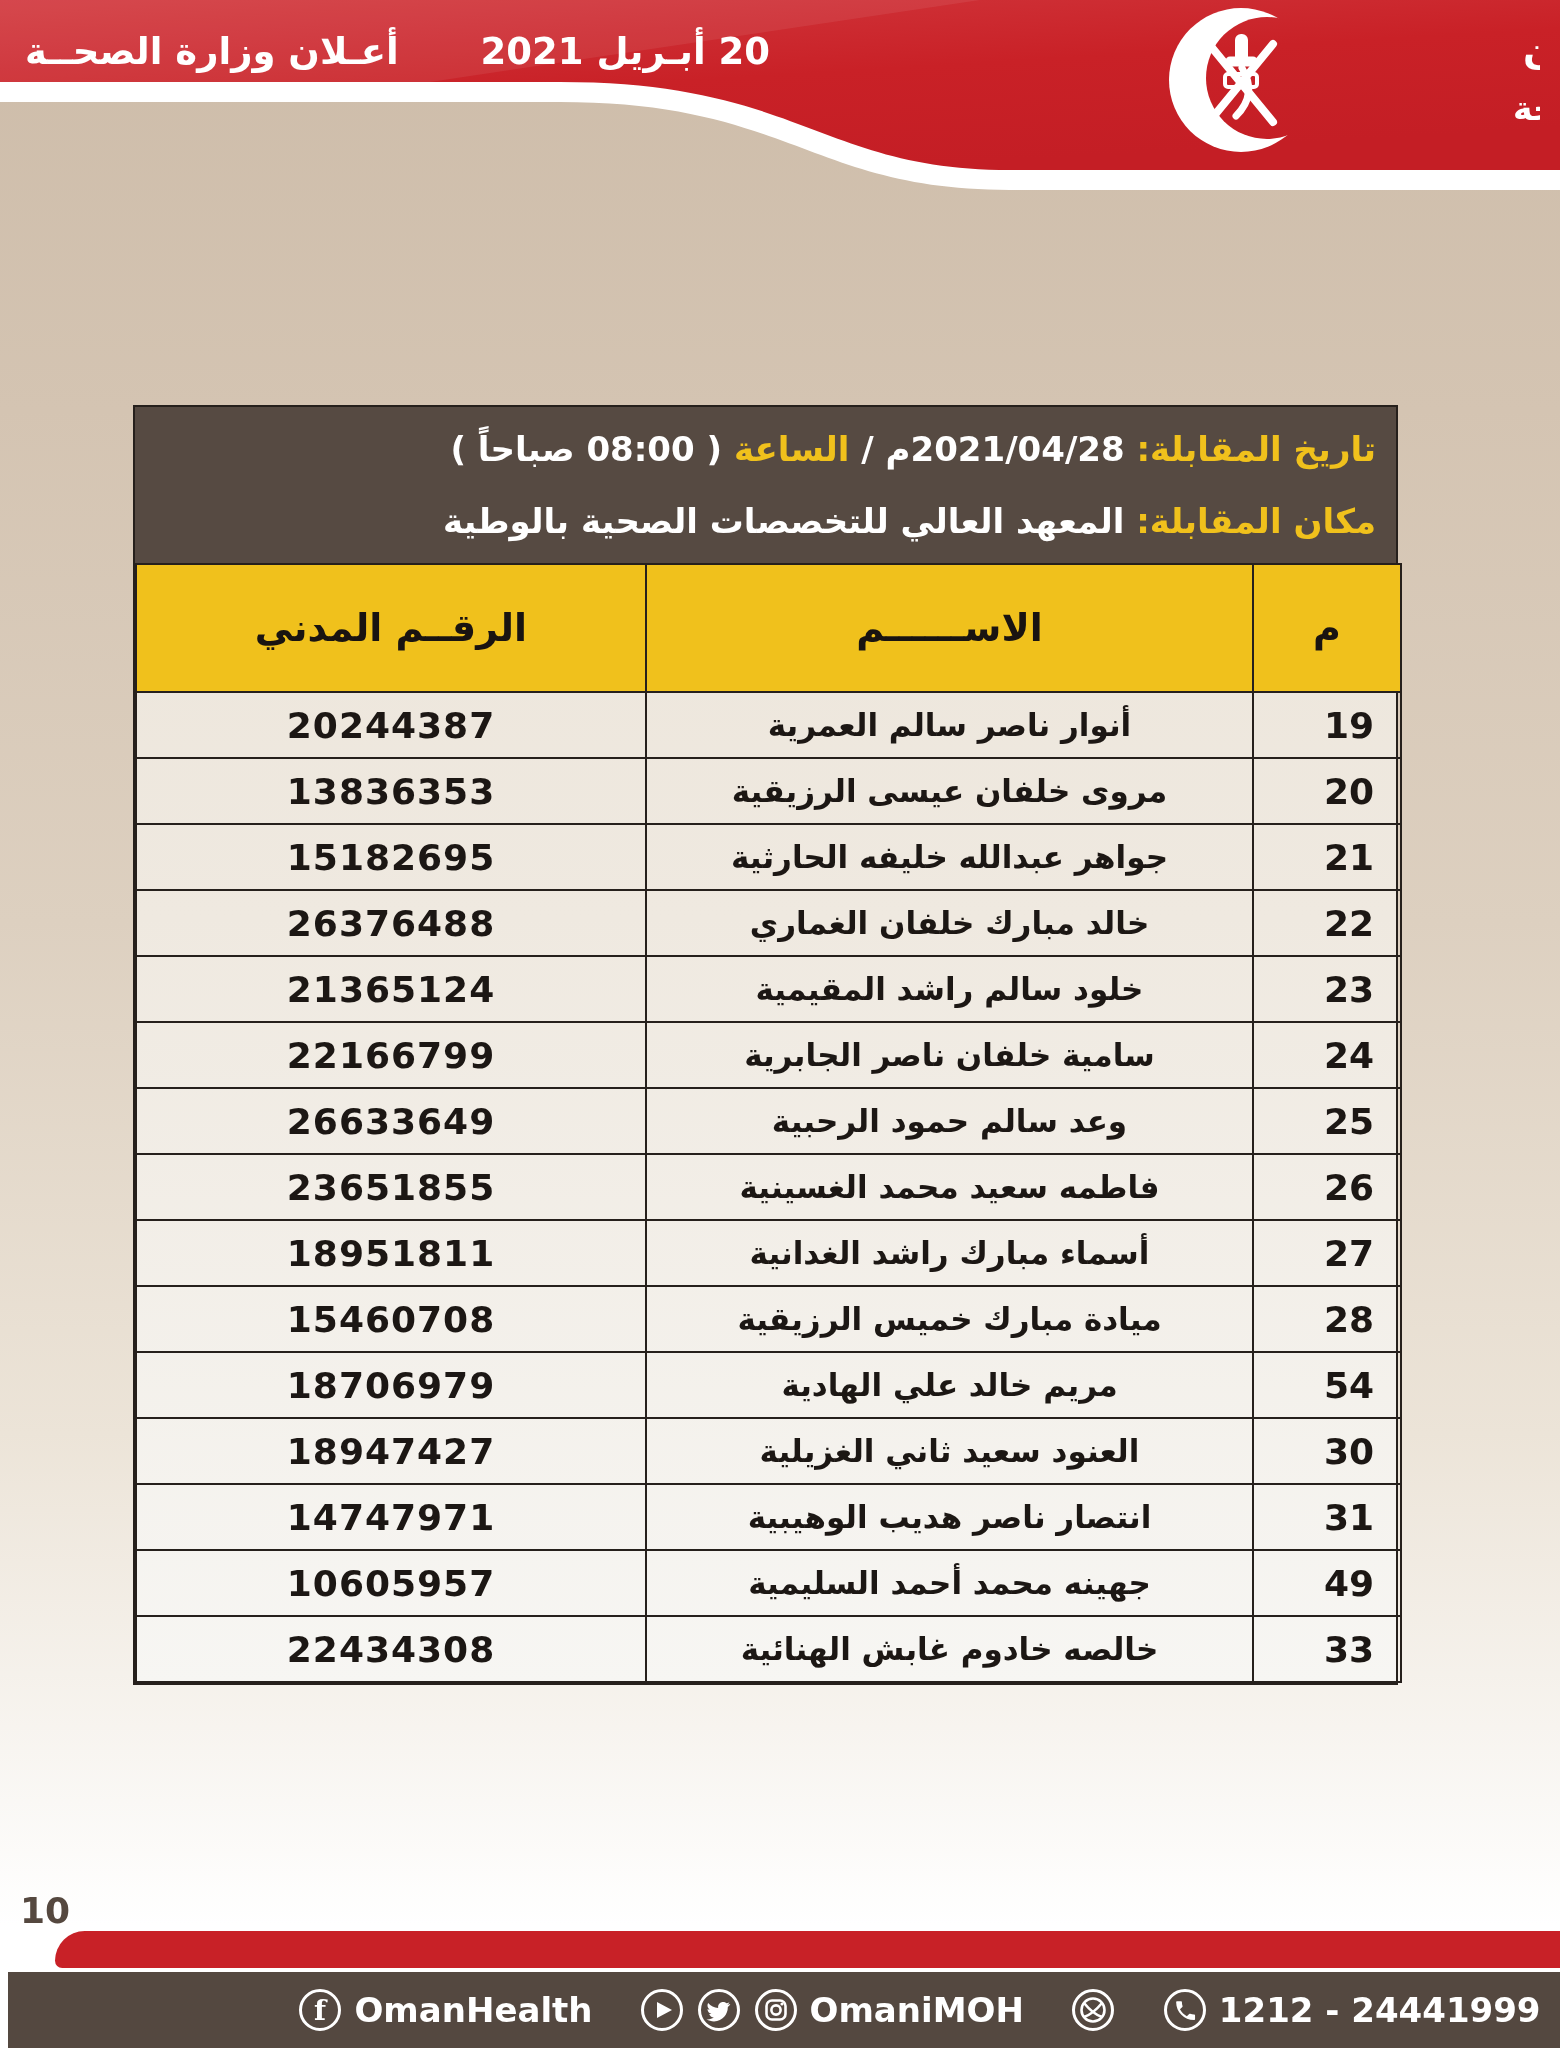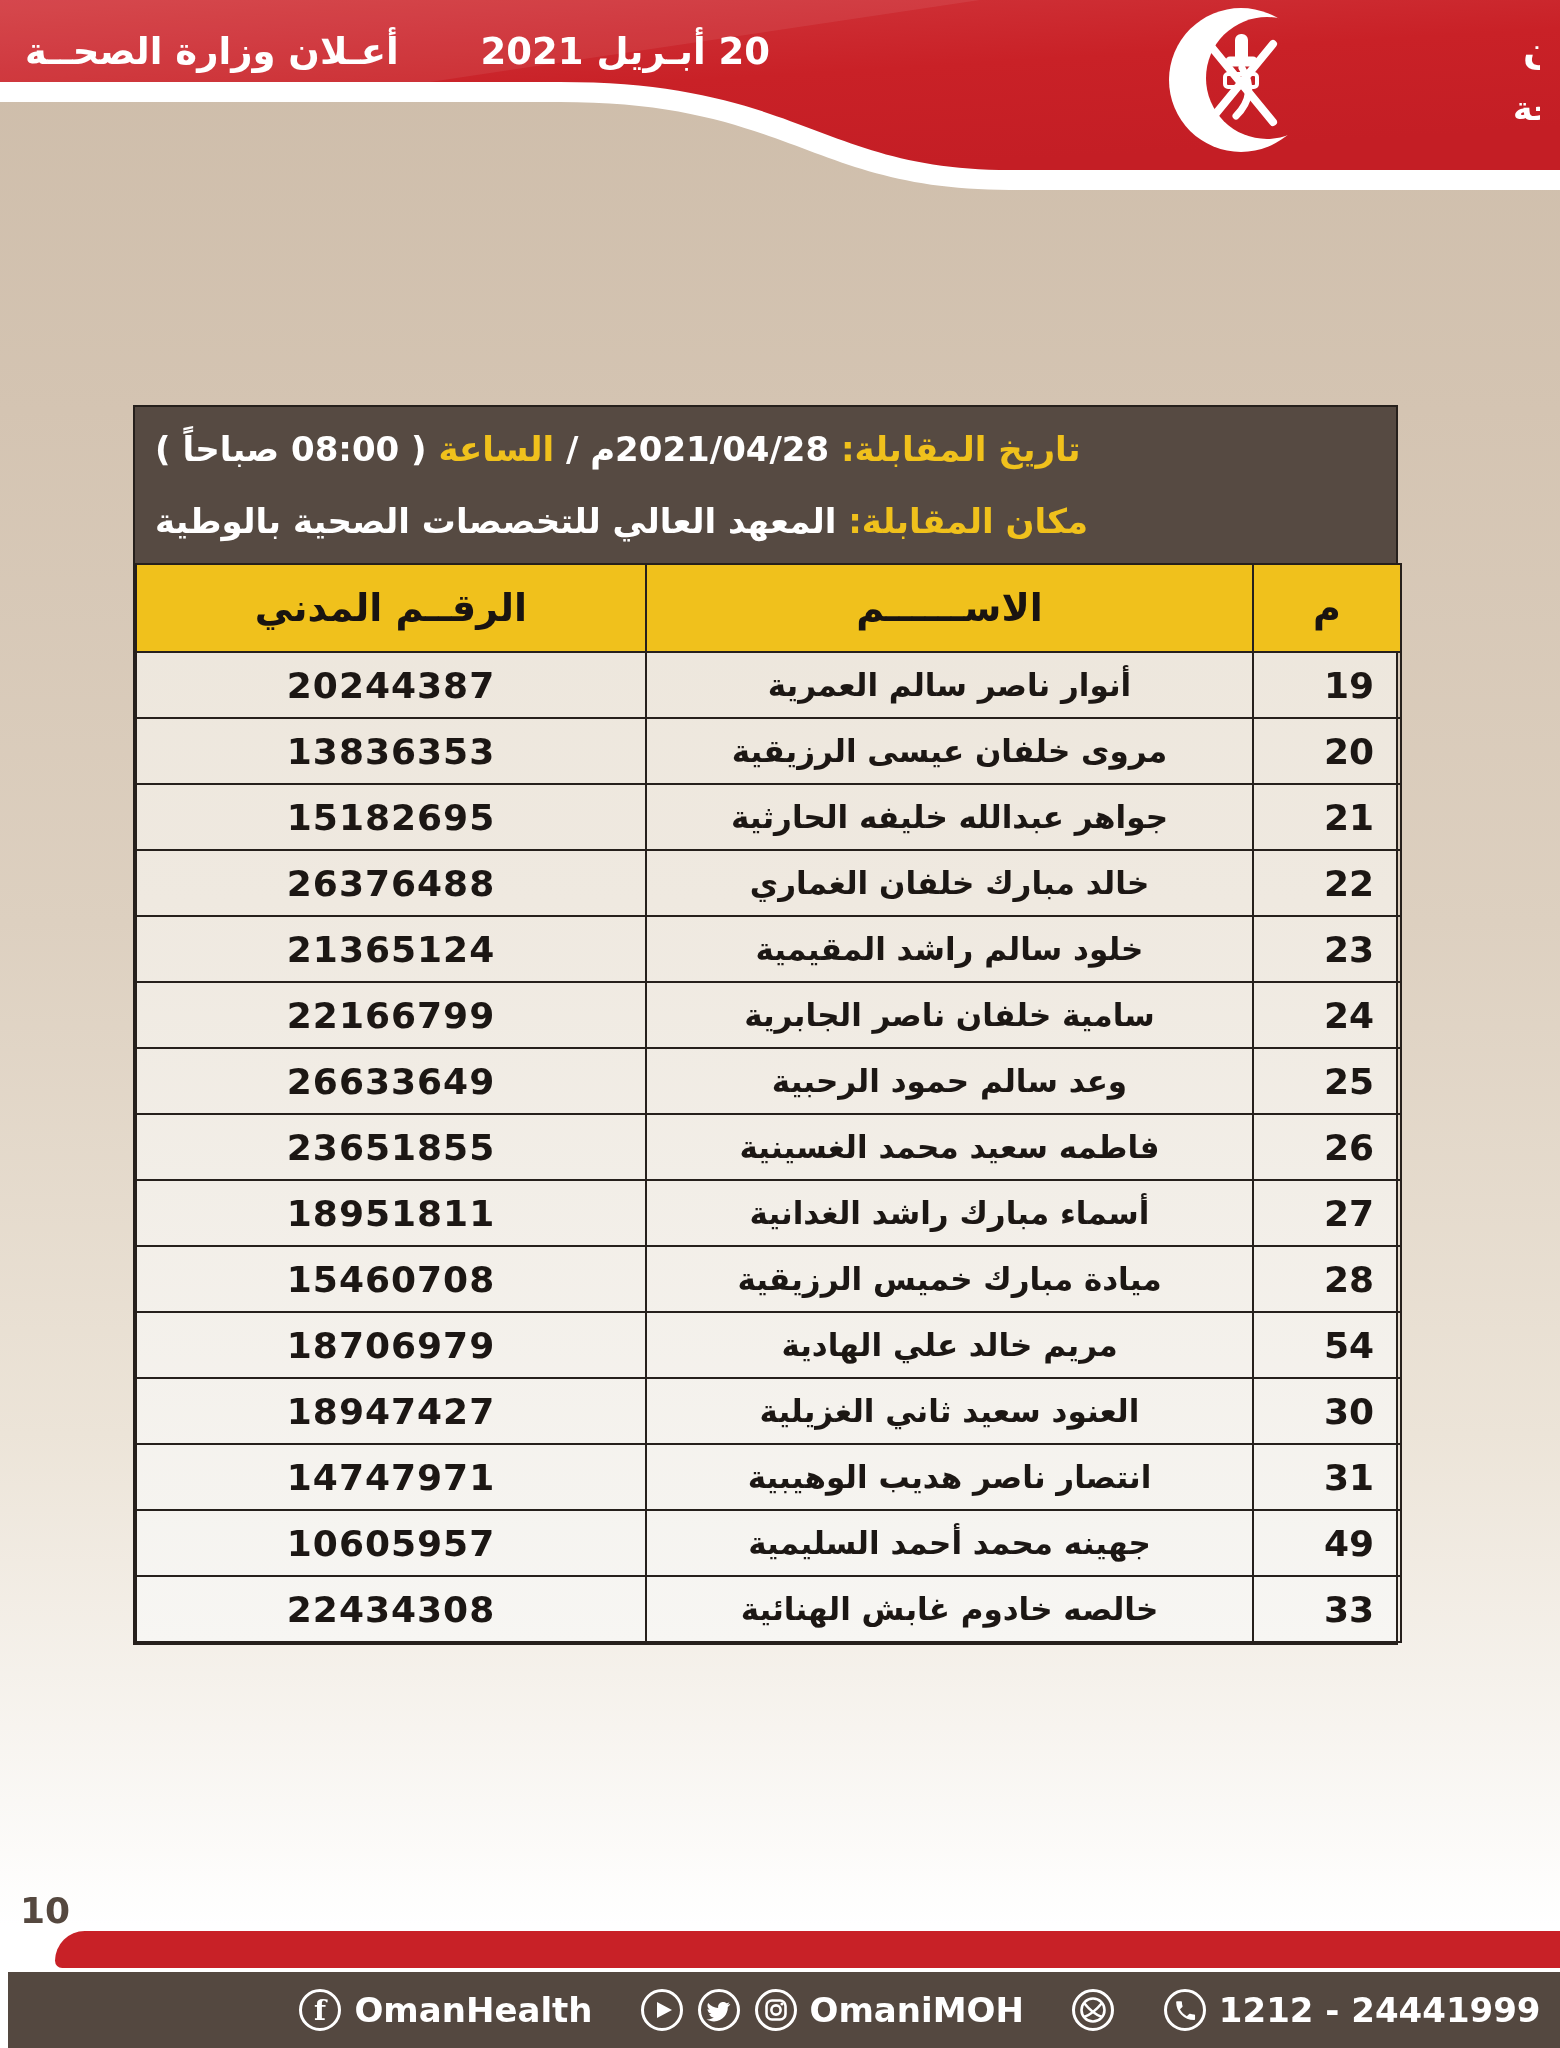--- a/index.html
+++ b/index.html
@@ -34,28 +34,28 @@
   }
   .work-title .lbl{color:var(--title-dark);border-bottom:3px solid var(--title-dark);padding-bottom:12px;}
   .work-title .val{color:var(--accent-red);border-bottom:3px solid var(--accent-red);padding-bottom:12px;}
   
   .tbl-wrap{
     position:absolute;top:405px;left:133px;width:1265px;
     border:2px solid var(--line);
     background:linear-gradient(180deg,#ece5da 0%,#efe9e0 40%,#f7f6f3 100%);
   }
   .mtg-header{
-    background:var(--header-brown);color:#fff;text-align:left;direction:rtl;
+    background:var(--header-brown);color:#fff;text-align:right;direction:rtl;
     font-size:34px;font-weight:bold;padding:6px 20px;
   }
   .mtg-header .row{line-height:72px;white-space:nowrap;}
   .mtg-header .ylw{color:var(--header-yellow);}
   table{width:100%;border-collapse:collapse;direction:rtl;table-layout:fixed;}
   th,td{border:2px solid var(--line);text-align:center;vertical-align:middle;color:var(--ink);}
-  th{background:var(--header-yellow);height:88px;font-size:38px;font-weight:bold;color:#191411;}
+  th{background:var(--header-yellow);height:128px;font-size:38px;font-weight:bold;color:#191411;}
   col.w-no{width:148px;} col.w-name{width:607px;} col.w-civil{width:510px;}
   tbody td{height:66px;background:transparent;}
   td.c-no{font-size:36px;font-weight:bold;padding-left:44px;}
   td.c-name{font-size:31px;font-weight:bold;}
   td.c-civil{font-size:36px;font-weight:bold;letter-spacing:1px;}
   
   .page-no{position:absolute;left:20px;top:1890px;font-size:36px;font-weight:bold;color:#55483f;}
   .red-band{
     position:absolute;left:55px;right:0;top:1931px;height:37px;
     background:var(--accent-red);border-radius:50px 0 0 12px;

